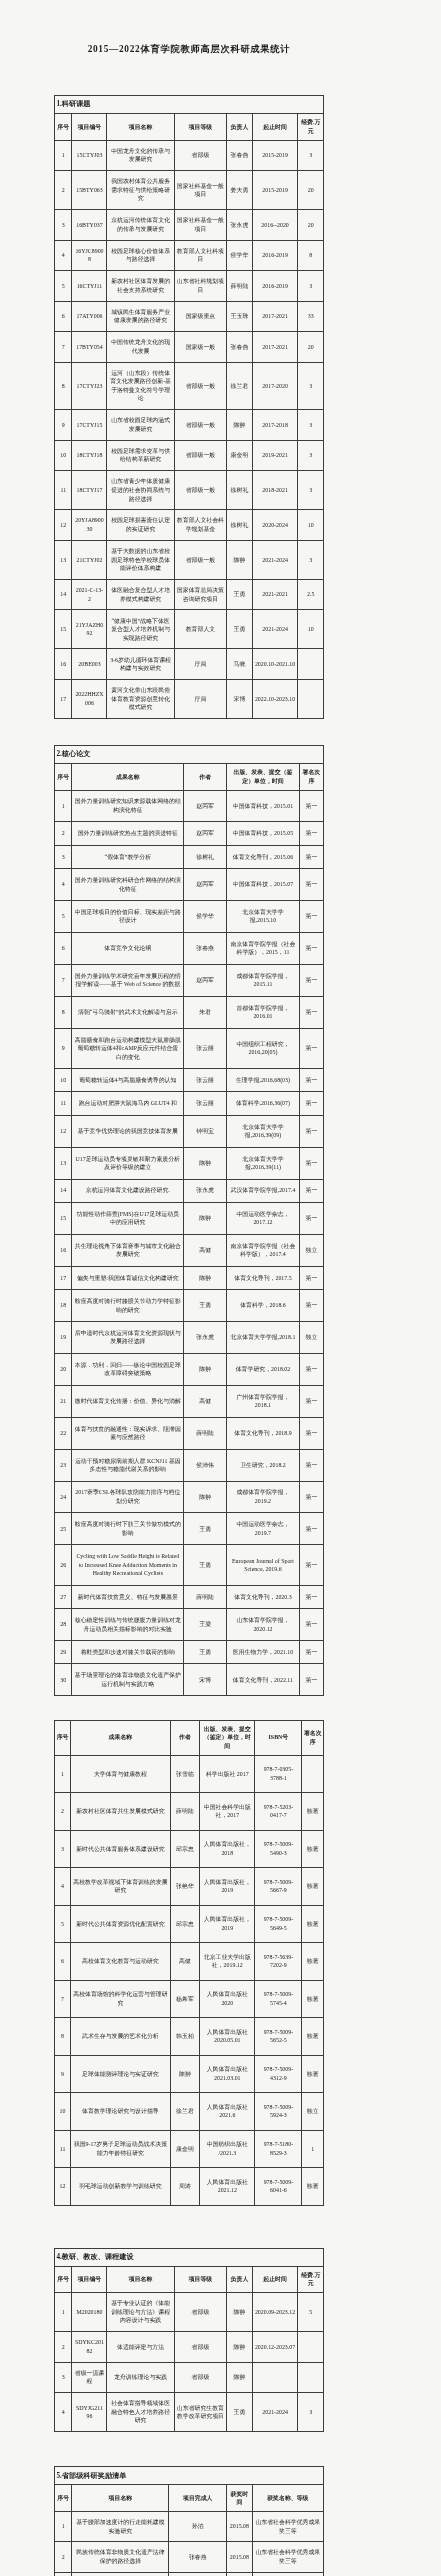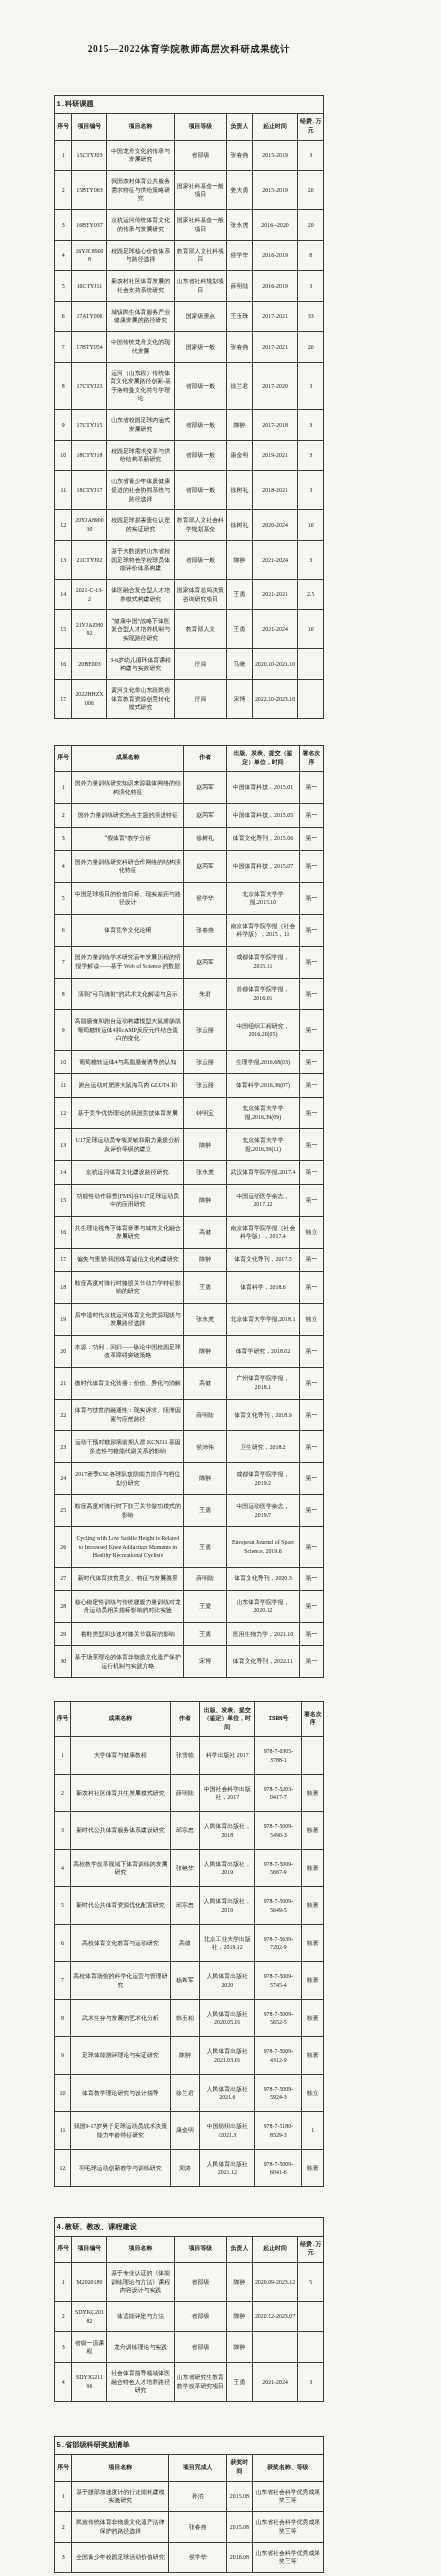--- a/index.html
+++ b/index.html
@@ -33,32 +33,31 @@
   table.doc-table th.section{
     text-align:left;
     font-size:7.2px;
     font-weight:bold;
     padding:3.4px 2.8px 3.4px 1.4px;
   }
   table.doc-table th{
     font-size:5.9px;
     font-weight:bold;
     padding:4.1px 1.4px;
-    font-family:Liberation Mono, monospace;
   }
   table.doc-table td{
     font-size:5.9px;
     padding:6.2px 2.1px;
   }
   #table-1{margin-top:39px;}
   #table-2{margin-top:26px;}
   #table-2 td{padding:6.9px 2.1px;}
   #table-3{margin-top:23.4px;}
   #table-3 td{padding:9.7px 2.1px;}
-  #table-4{margin-top:30px;padding-left:17px;}
+  #table-4{margin-top:42px;padding-left:17px;}
   #table-5{margin-top:34px;}
 </style>
 </head>
 <body>
 
 <div class="sheet">
 
   <div class="doc-title">2015—2022体育学院教师高层次科研成果统计</div>
 
   <table id="table-1" class="doc-table">
@@ -245,20 +244,23 @@
   <table id="table-2" class="doc-table">
     <colgroup>
       <col style="width:6.5%">
         <col style="width:41.5%">
         <col style="width:16%">
       <col style="width:27%">
         <col style="width:9%">
     </colgroup>
   <thead>
         <tr>
+          <th colspan="5" class="section">2.核心论文</th>
+        </tr>
+        <tr>
           <th>序号</th>
           <th>成果名称</th>
           <th>作者</th>
           <th>出版、发表、提交（鉴定）单位，时间</th>
           <th>署名次序</th>
         </tr>
       </thead>
       <tbody>
         <tr>
           <td>1</td>

